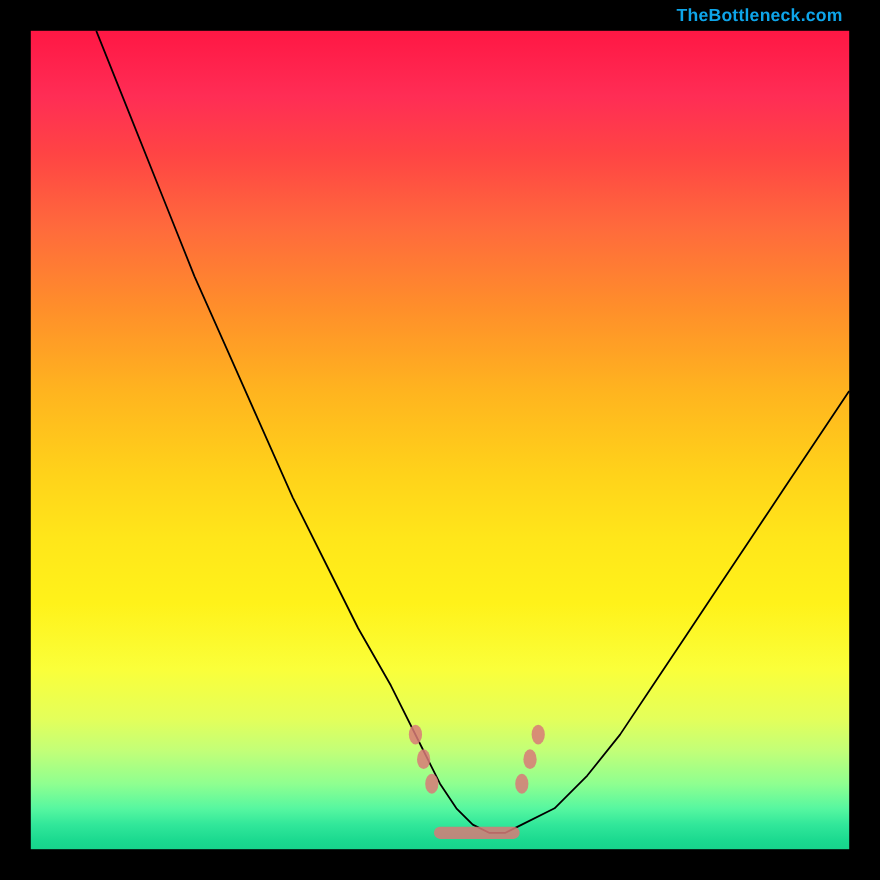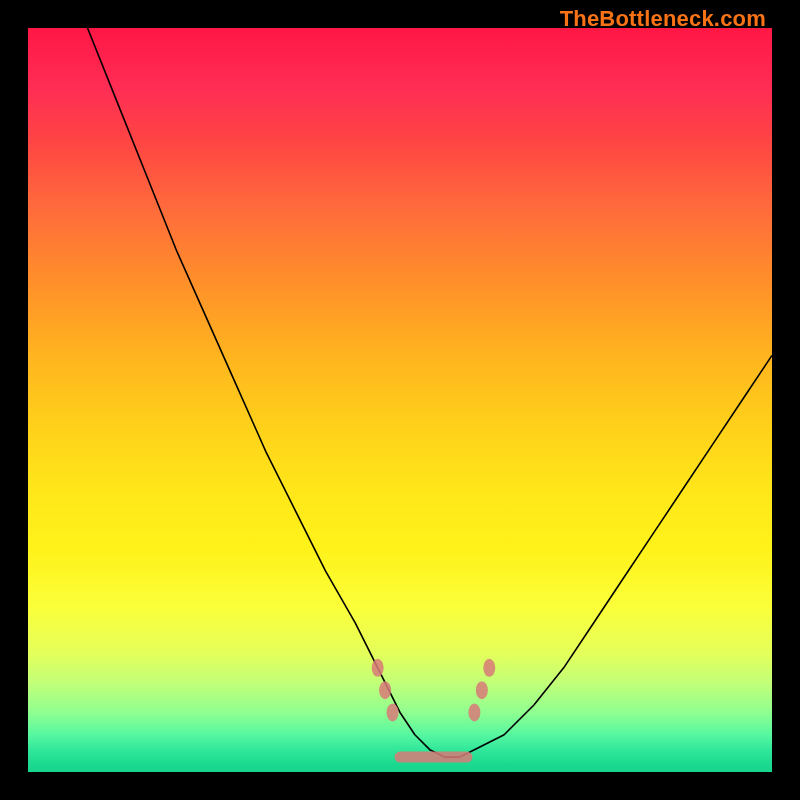--- a/index.html
+++ b/index.html
@@ -34,23 +34,23 @@
       #31e79a 97%,
       #1ad98f 99%,
       #17d48c 100%
     );
   }
   .watermark {
     position: absolute;
     top: 6px;
     right: 34px;
     font-family: Arial, Helvetica, sans-serif;
-    font-size: 22px;
+    font-size: 16px;
     font-weight: 600;
-    color: #f97316;
+    color: #0ea5e9;
     letter-spacing: 0.2px;
     user-select: none;
   }
   svg.curve {
     position: absolute;
     left: 0; top: 0;
     width: 100%; height: 100%;
     overflow: visible;
   }
   .marker {

